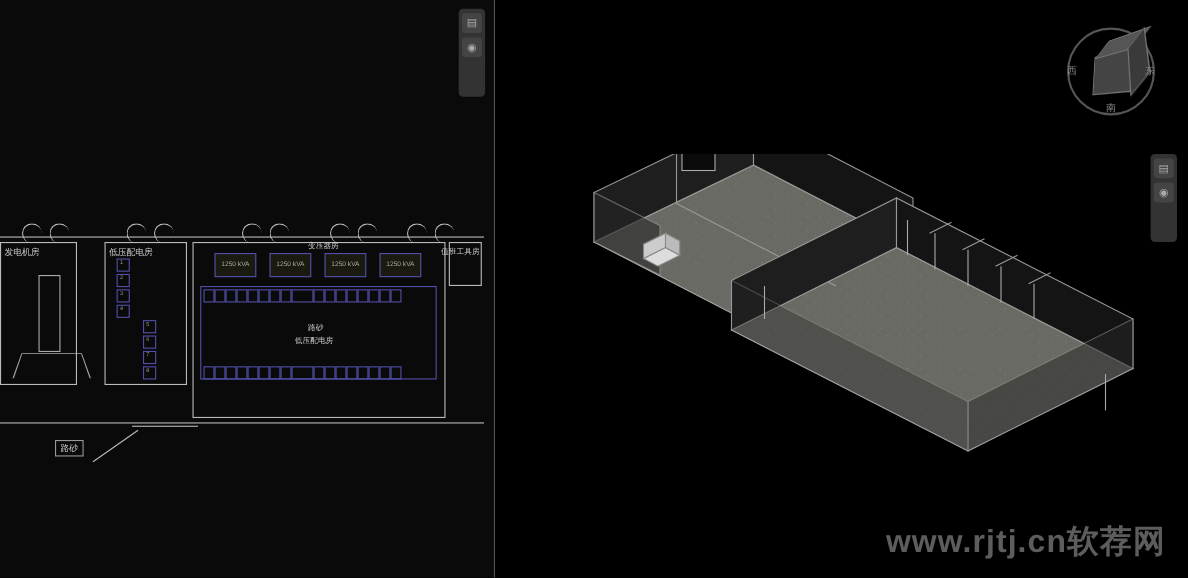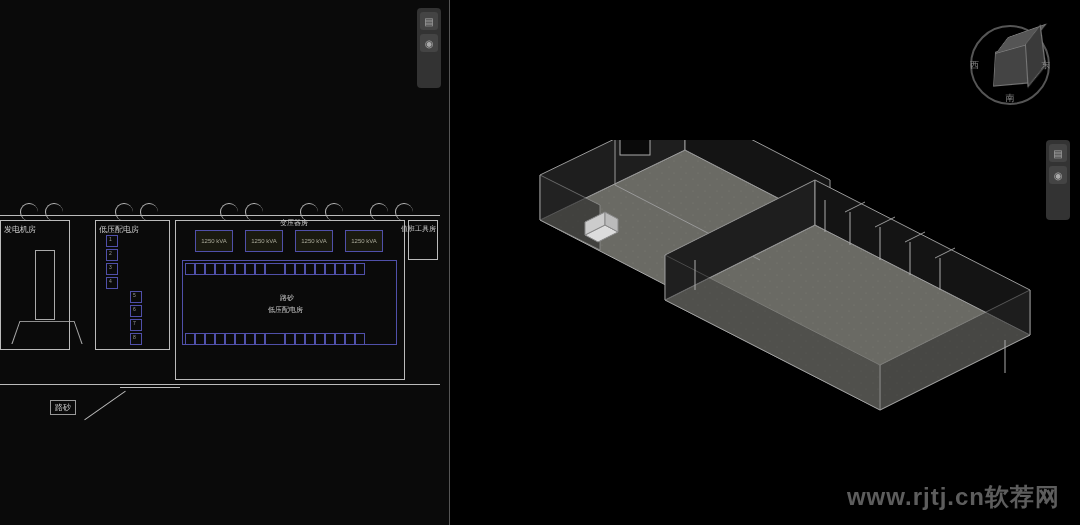--- a/index.html
+++ b/index.html
@@ -221,21 +221,21 @@
   
   .iso-container {
     position: absolute;
     top: 140px; left: 60px;
     width: 540px; height: 300px;
   }
 
   .watermark {
     position: absolute;
     bottom: 12px; right: 20px;
-    font-size: 24px;
+    font-size: 29px;
     font-weight: bold;
     color: rgba(170,170,170,0.55);
     letter-spacing: 1px;
   }
 </style>
 </head>
 <body>
 
 <div class="viewport-container">
 

